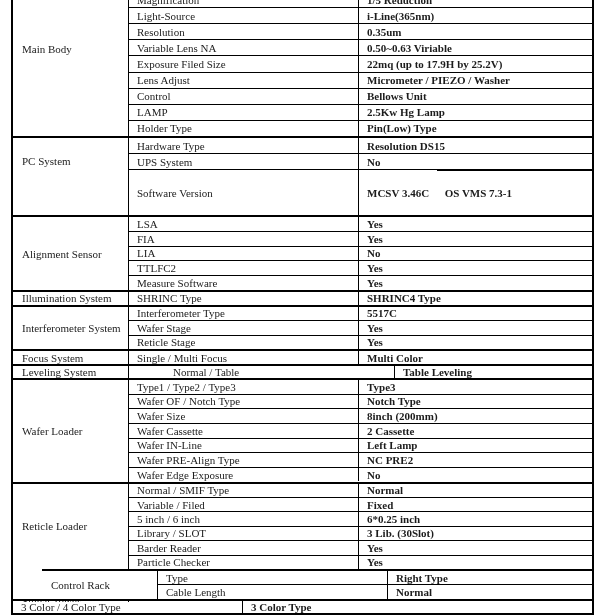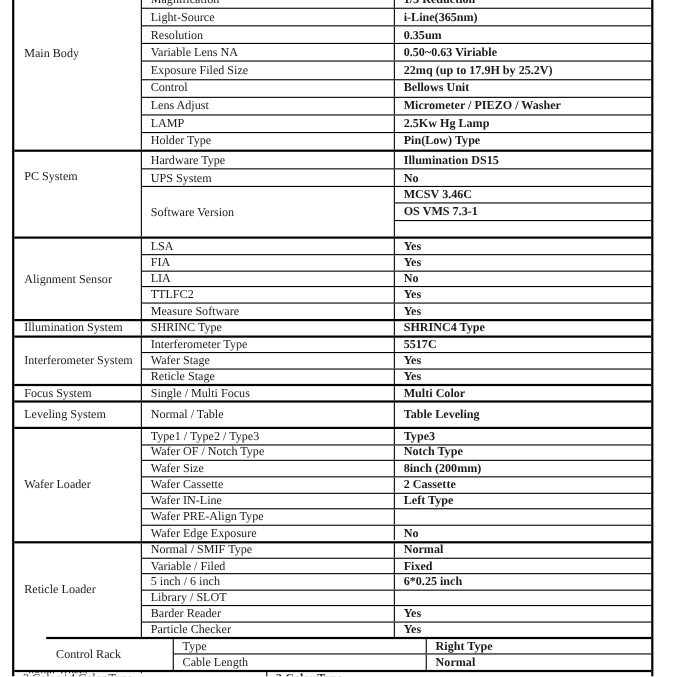--- a/index.html
+++ b/index.html
@@ -78,21 +78,21 @@
     flex: 1;
     box-sizing: border-box;
     display: flex;
     align-items: center;
     padding-left: 8px;
     white-space: nowrap;
     overflow: hidden;
     font-weight: bold;
   }
   .val-cell.multi {
-    flex-direction: column;
+    flex-direction: row;
     align-items: stretch;
     padding-left: 0;
   }
   .sub-val {
     flex: 1;
     box-sizing: border-box;
     display: flex;
     align-items: center;
     padding-left: 8px;
     min-height: 0;
@@ -122,43 +122,43 @@
           </div>
           <div class="row row-border">
             <div class="prop-cell">Variable Lens NA</div>
             <div class="val-cell">0.50~0.63 Viriable</div>
           </div>
           <div class="row row-border">
             <div class="prop-cell">Exposure Filed Size</div>
             <div class="val-cell">22mq (up to 17.9H by 25.2V)</div>
           </div>
           <div class="row row-border">
+            <div class="prop-cell">Lens Adjust</div>
+            <div class="val-cell">Micrometer / PIEZO / Washer</div>
+          </div>
+          <div class="row row-border">
             <div class="prop-cell">Control</div>
             <div class="val-cell">Bellows Unit</div>
           </div>
           <div class="row row-border">
-            <div class="prop-cell">Lens Adjust</div>
-            <div class="val-cell">Micrometer / PIEZO / Washer</div>
-          </div>
-          <div class="row row-border">
             <div class="prop-cell">LAMP</div>
             <div class="val-cell">2.5Kw Hg Lamp</div>
           </div>
           <div class="row row-border">
             <div class="prop-cell">Holder Type</div>
             <div class="val-cell">Pin(Low) Type</div>
           </div>
         </div>
       </div>
       <div class="section sec-border" style="height: 79px;">
         <div class="cat-cell" style="padding-bottom: 31px;">PC System</div>
         <div class="rows">
           <div class="row">
             <div class="prop-cell">Hardware Type</div>
-            <div class="val-cell">Illumination DS15</div>
+            <div class="val-cell">Resolution DS15</div>
           </div>
           <div class="row row-border">
             <div class="prop-cell">UPS System</div>
             <div class="val-cell">No</div>
           </div>
           <div class="row row-border" style="flex-grow: 3;">
             <div class="prop-cell">Software Version</div>
             <div class="val-cell multi">
               <div class="sub-val">MCSV 3.46C</div>
               <div class="sub-val row-border">OS VMS 7.3-1</div>
@@ -220,21 +220,21 @@
       </div>
       <div class="section sec-border" style="height: 15px;">
         <div class="cat-cell">Focus System</div>
         <div class="rows">
           <div class="row">
             <div class="prop-cell">Single / Multi Focus</div>
             <div class="val-cell">Multi Color</div>
           </div>
         </div>
       </div>
-      <div class="section sec-border" style="height: 24px;">
+      <div class="section sec-border" style="height: 14px; gap: 36px;">
         <div class="cat-cell">Leveling System</div>
         <div class="rows">
           <div class="row">
             <div class="prop-cell">Normal / Table</div>
             <div class="val-cell">Table Leveling</div>
           </div>
         </div>
       </div>
       <div class="section sec-border" style="height: 103.5px;">
         <div class="cat-cell">Wafer Loader</div>
@@ -250,24 +250,25 @@
           <div class="row row-border">
             <div class="prop-cell">Wafer Size</div>
             <div class="val-cell">8inch (200mm)</div>
           </div>
           <div class="row row-border">
             <div class="prop-cell">Wafer Cassette</div>
             <div class="val-cell">2 Cassette</div>
           </div>
           <div class="row row-border">
             <div class="prop-cell">Wafer IN-Line</div>
-            <div class="val-cell">Left Type</div>
+            <div class="val-cell">Left Lamp</div>
           </div>
           <div class="row row-border">
             <div class="prop-cell">Wafer PRE-Align Type</div>
+            <div class="val-cell">NC PRE2</div>
           </div>
           <div class="row row-border">
             <div class="prop-cell">Wafer Edge Exposure</div>
             <div class="val-cell">No</div>
           </div>
         </div>
       </div>
       <div class="section sec-border" style="height: 87.5px;">
         <div class="cat-cell">Reticle Loader</div>
         <div class="rows">
@@ -278,20 +279,21 @@
           <div class="row row-border">
             <div class="prop-cell">Variable / Filed</div>
             <div class="val-cell">Fixed</div>
           </div>
           <div class="row row-border">
             <div class="prop-cell">5 inch / 6 inch</div>
             <div class="val-cell">6*0.25 inch</div>
           </div>
           <div class="row row-border">
             <div class="prop-cell">Library / SLOT</div>
+            <div class="val-cell">3 Lib. (30Slot)</div>
           </div>
           <div class="row row-border">
             <div class="prop-cell">Barder Reader</div>
             <div class="val-cell">Yes</div>
           </div>
           <div class="row row-border">
             <div class="prop-cell">Particle Checker</div>
             <div class="val-cell">Yes</div>
           </div>
         </div>

